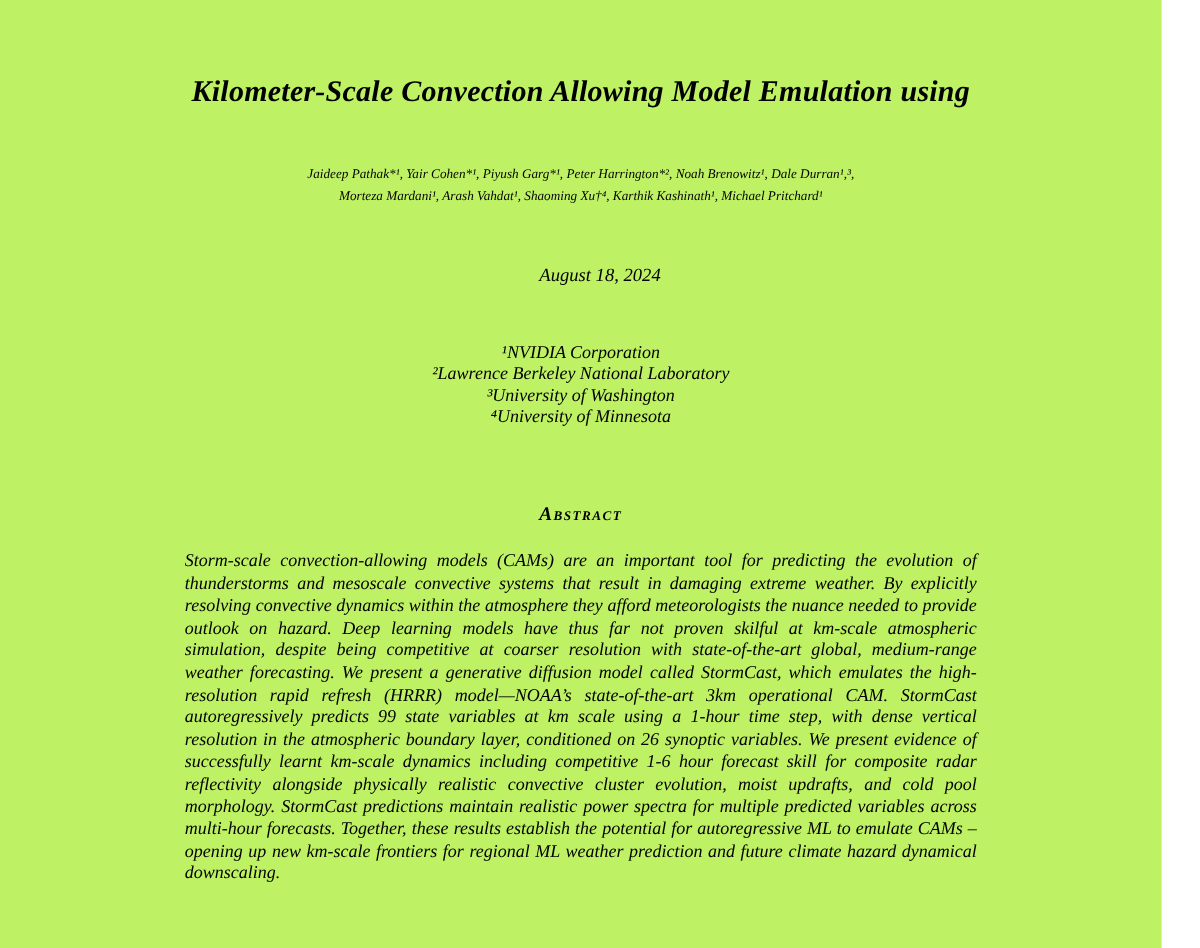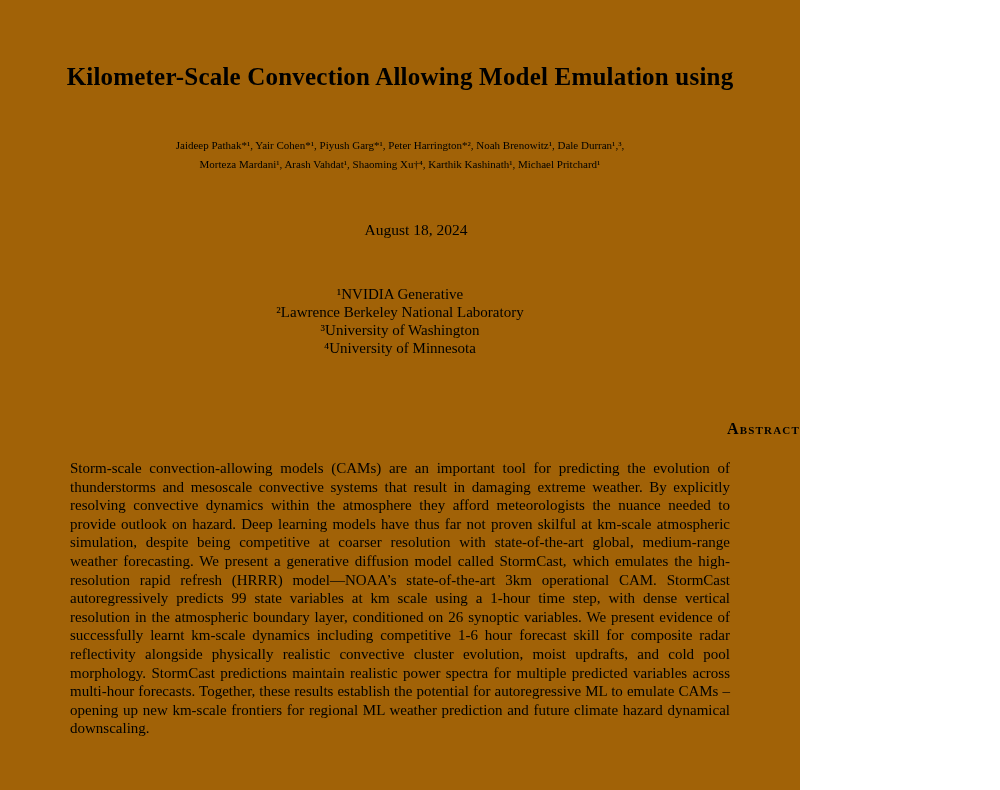--- a/index.html
+++ b/index.html
@@ -2,26 +2,27 @@
 <html><head>
 <meta charset="utf-8">
 <style>
   html, body {
     margin: 0;
     padding: 0;
     background: #ffffff;
   }
   .page {
     position: relative;
-    width: 800px;
+    width: 968px;
     height: 790px;
-    background: #a16207;
+    background: #bef264;
     color: #000000;
     font-family: "Liberation Serif", "DejaVu Serif", serif;
     overflow: hidden;
+    font-style: italic;
   }
   .title {
     margin: 0;
     padding-top: 60px;
     text-align: center;
     font-size: 25px;
     line-height: 33px;
     font-weight: bold;
     letter-spacing: 0.2px;
   }
@@ -42,21 +43,21 @@
     padding-left: 32px;
   }
   .affiliations {
     margin-top: 46px;
     text-align: center;
     font-size: 15px;
     line-height: 18px;
   }
   .abstract-heading {
     margin-top: 62px;
-    text-align: right;
+    text-align: center;
     font-size: 16px;
     line-height: 19px;
     font-weight: bold;
     font-variant: small-caps;
     letter-spacing: 1.2px;
   }
   .abstract-body {
     width: 660px;
     margin: 21px auto 18px auto;
     font-size: 15px;
@@ -74,21 +75,21 @@
   </h1>
 
   <div class="authors">
     <div>Jaideep Pathak*¹, Yair Cohen*¹, Piyush Garg*¹, Peter Harrington*², Noah Brenowitz¹, Dale Durran¹,³,</div>
     <div>Morteza Mardani¹, Arash Vahdat¹, Shaoming Xu†⁴, Karthik Kashinath¹, Michael Pritchard¹</div>
   </div>
 
   <div class="date">August 18, 2024</div>
 
   <div class="affiliations">
-    <div>¹NVIDIA Generative</div>
+    <div>¹NVIDIA Corporation</div>
     <div>²Lawrence Berkeley National Laboratory</div>
     <div>³University of Washington</div>
     <div>⁴University of Minnesota</div>
   </div>
 
   <div class="abstract-heading">Abstract</div>
 
   <p class="abstract-body">Storm-scale convection-allowing models (CAMs) are an important tool for predicting the evolution of thunderstorms and mesoscale convective systems that result in damaging extreme weather. By explicitly resolving convective dynamics within the atmosphere they afford meteorologists the nuance needed to provide outlook on hazard. Deep learning models have thus far not proven skilful at km-scale atmospheric simulation, despite being competitive at coarser resolution with state-of-the-art global, medium-range weather forecasting. We present a generative diffusion model called StormCast, which emulates the high-resolution rapid refresh (HRRR) model—NOAA’s state-of-the-art 3km operational CAM. StormCast autoregressively predicts 99 state variables at km scale using a 1-hour time step, with dense vertical resolution in the atmospheric boundary layer, conditioned on 26 synoptic variables. We present evidence of successfully learnt km-scale dynamics including competitive 1-6 hour forecast skill for composite radar reflectivity alongside physically realistic convective cluster evolution, moist updrafts, and cold pool morphology. StormCast predictions maintain realistic power spectra for multiple predicted variables across multi-hour forecasts. Together, these results establish the potential for autoregressive ML to emulate CAMs – opening up new km-scale frontiers for regional ML weather prediction and future climate hazard dynamical downscaling.</p>
 
 </div>

